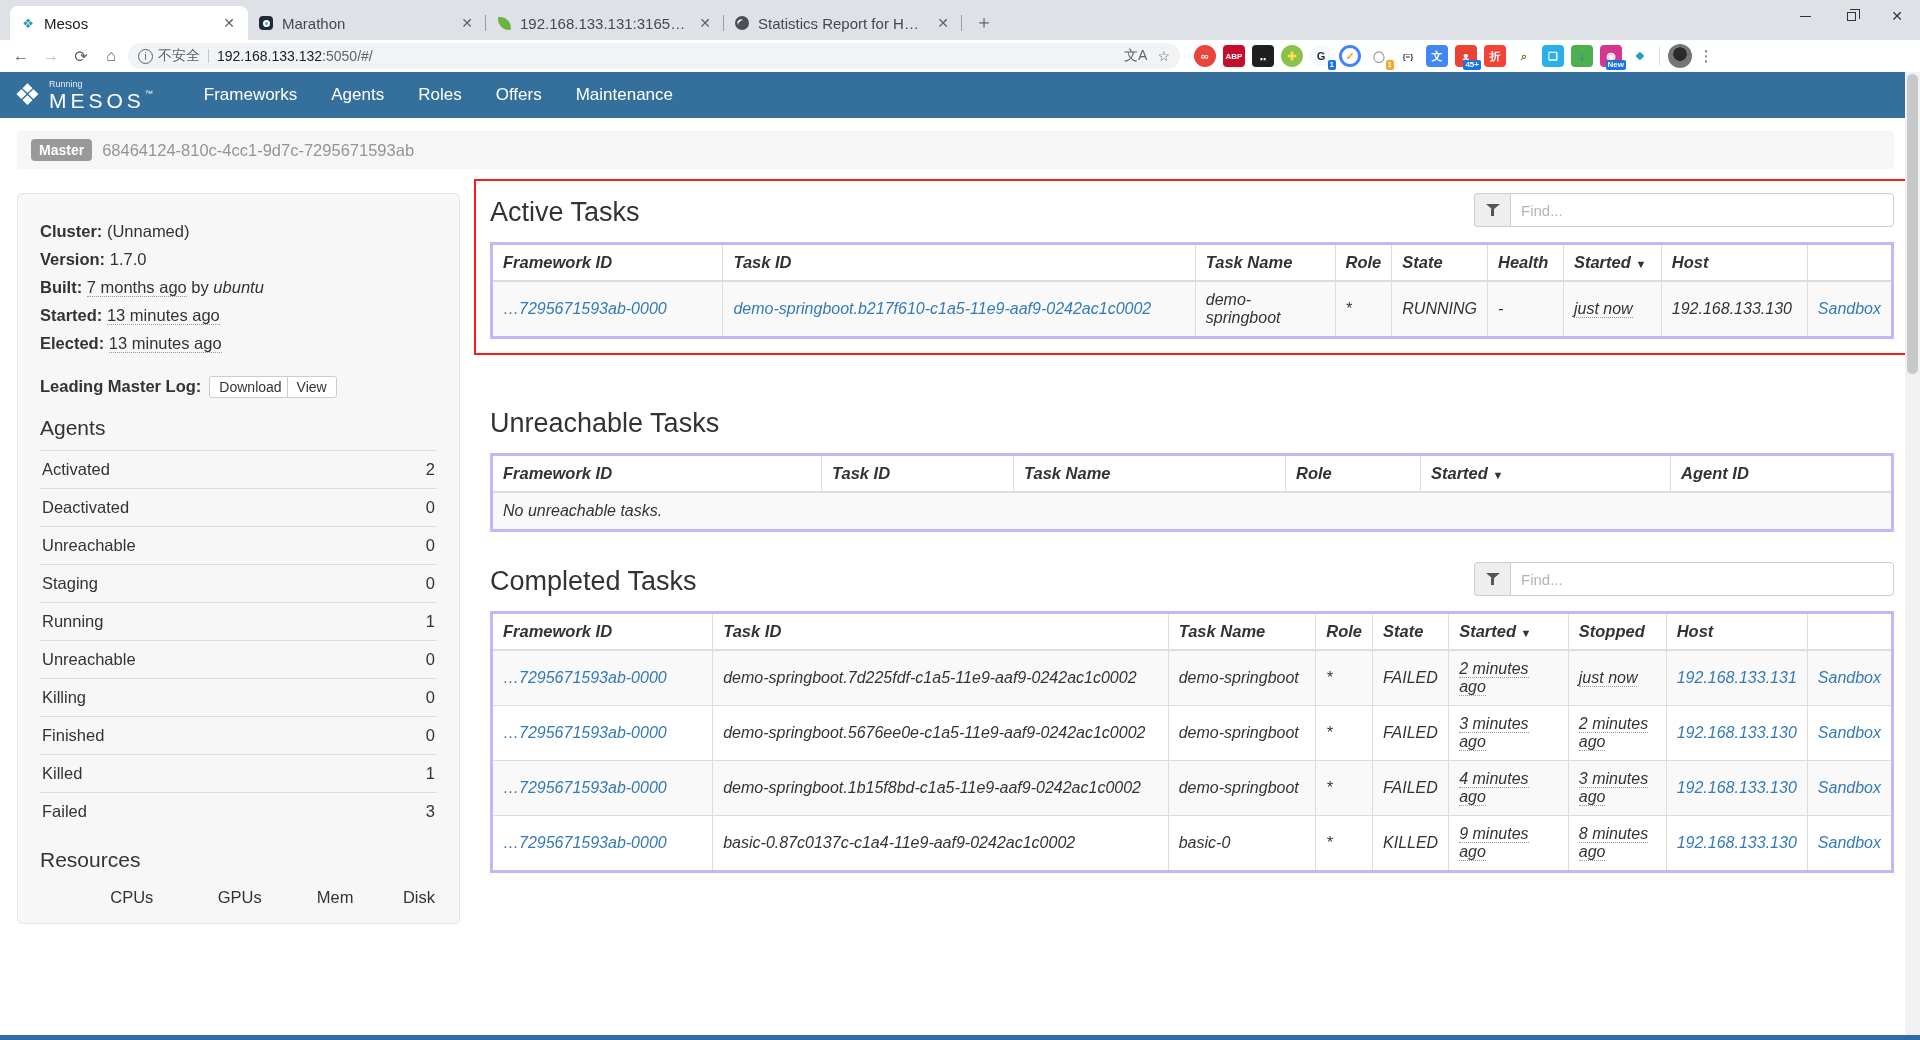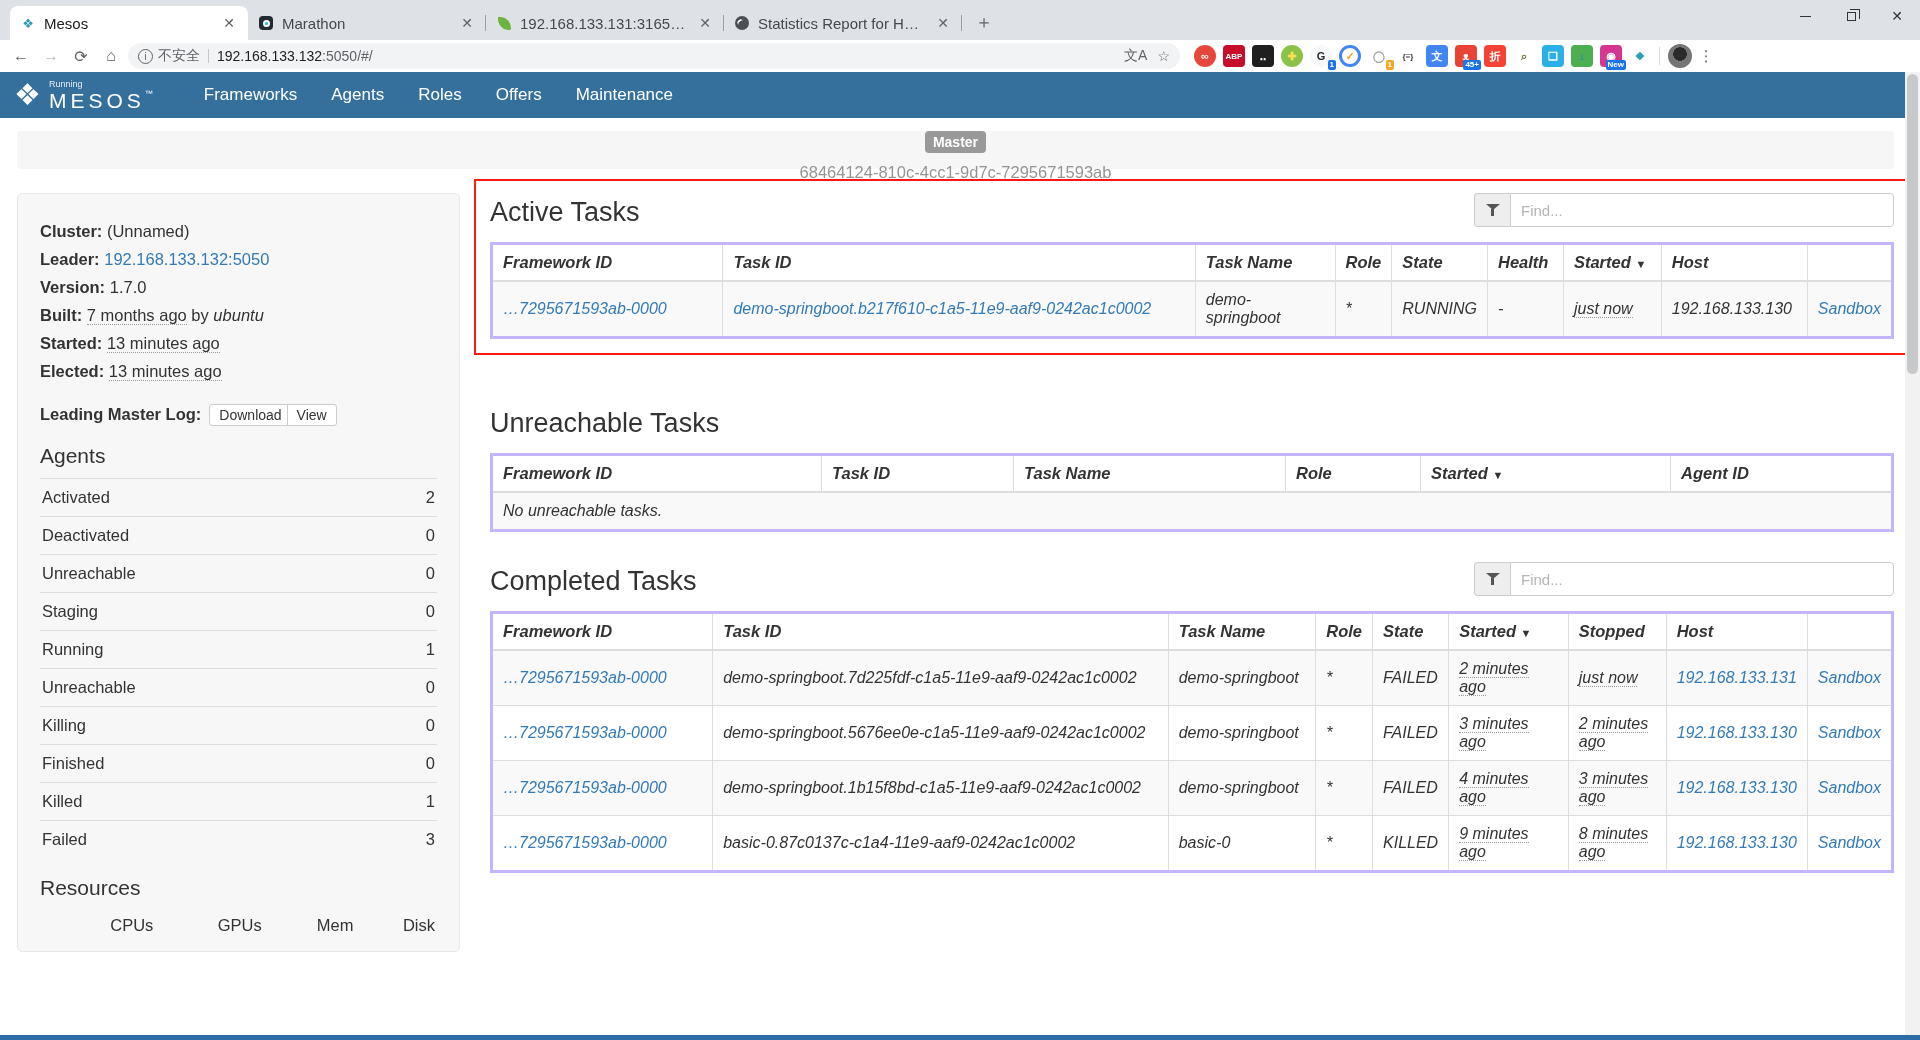--- a/index.html
+++ b/index.html
@@ -58,21 +58,21 @@
   .brand { display:flex; align-items:center; gap:8px; margin-right:30px; cursor:pointer; }
   .brand-ic { font-size:30px; color:#fff; line-height:1; }
   .brand-txt { line-height:1; }
   .brand-txt .apache { font-size:9px; color:#e8eef4; display:block; margin-bottom:1px; }
   .brand-txt .mesos { font-size:21px; letter-spacing:4px; color:#fff; }
   .brand-tm { font-size:8px; vertical-align:top; }
   .mesos-nav a { color:#fff; text-decoration:none; font-size:17px; padding:0 17px; cursor:pointer; }
 
   
   .master-bar { margin:13px 26px 0 17px; background:#f6f6f6; border-radius:4px; height:38px; display:flex;
-      align-items:center; padding:0 14px; gap:10px;flex-direction:column; }
+      align-items:center; padding:0 14px; gap:10px; }
   .master-badge { background:#999; color:#fff; font-size:14px; font-weight:bold; padding:3px 8px; border-radius:4px; }
   .master-id { color:#949494; font-size:16.5px; }
 
   
   .content { display:flex; align-items:flex-start; padding:24px 26px 0 17px; gap:30px; }
 
   
   .sidebar { width:443px; flex:0 0 443px; background:#f7f7f7; border:1px solid #e7e7e7; border-radius:5px;
       padding:26px 22px 10px 22px; font-size:16.5px; }
   .info-line { margin-bottom:4px; line-height:1.45; }
@@ -261,21 +261,20 @@
 
 <div class="master-bar">
   <span class="master-badge">Master</span>
   <span class="master-id">68464124-810c-4cc1-9d7c-7295671593ab</span>
 </div>
 
 <div class="content">
 
   <div class="sidebar">
     <div class="info-line"><b>Cluster:</b> <span>(Unnamed)</span></div>
-    <div class="info-line"><b>Leader:</b> <a class="link">192.168.133.132:5050</a></div>
     <div class="info-line"><b>Version:</b> <span>1.7.0</span></div>
     <div class="info-line"><b>Built:</b> <span class="tip">7 months ago</span> <span>by</span> <span class="italic">ubuntu</span></div>
     <div class="info-line"><b>Started:</b> <span class="tip">13 minutes ago</span></div>
     <div class="info-line"><b>Elected:</b> <span class="tip">13 minutes ago</span></div>
 
     <div class="log-line">
       <b>Leading Master Log:</b>
       <span class="btn-group">
         <button class="btn-xs">Download</button><button class="btn-xs">View</button>
       </span>

